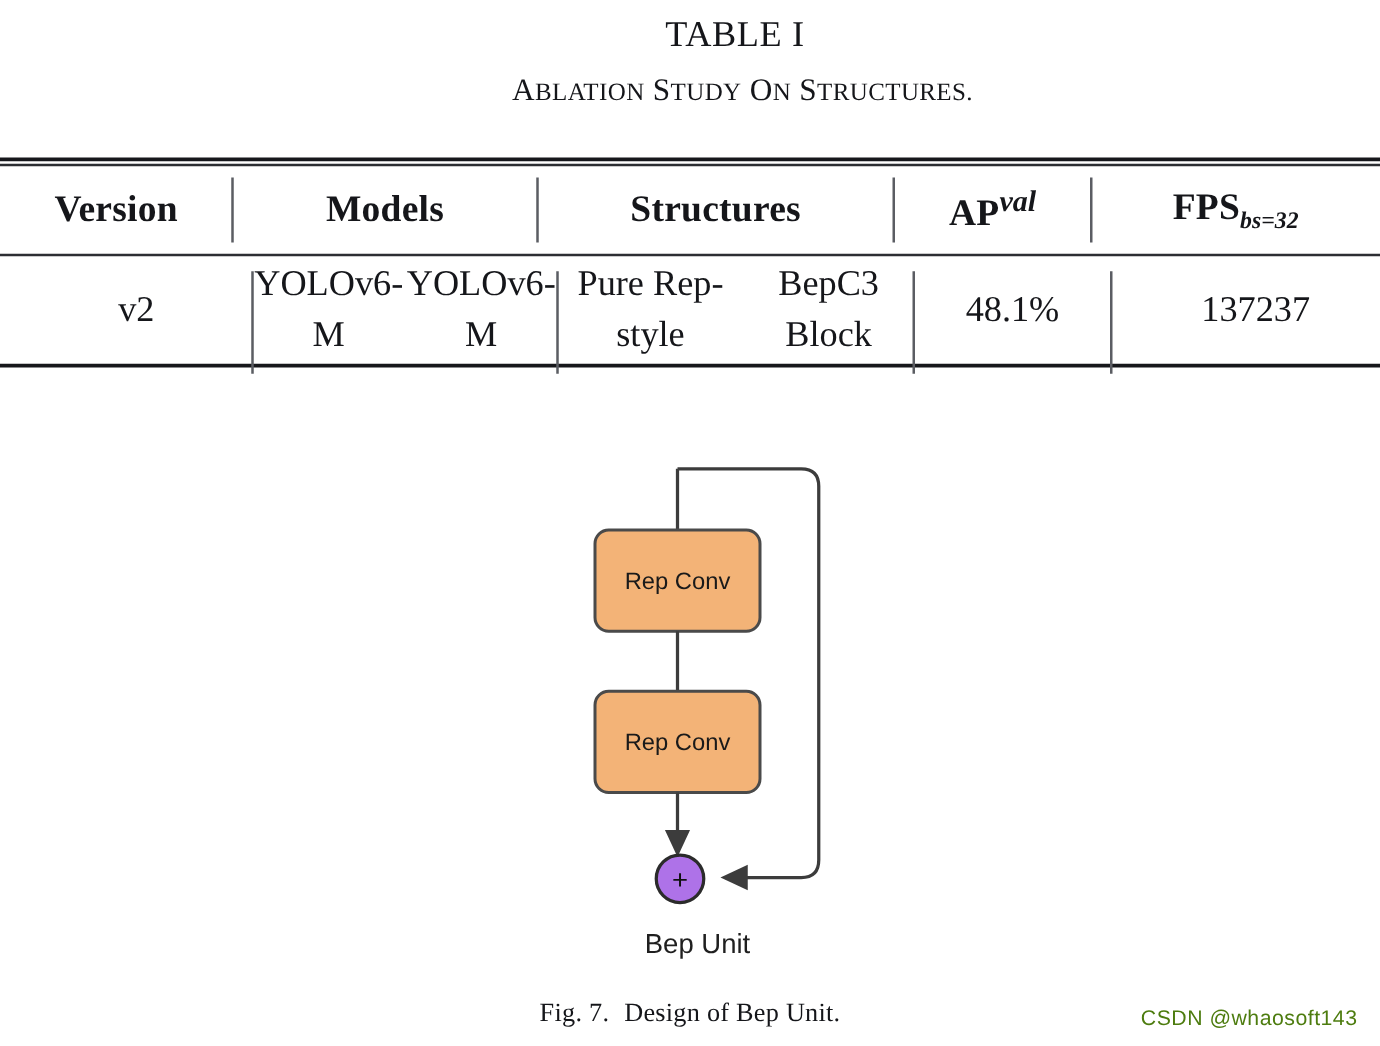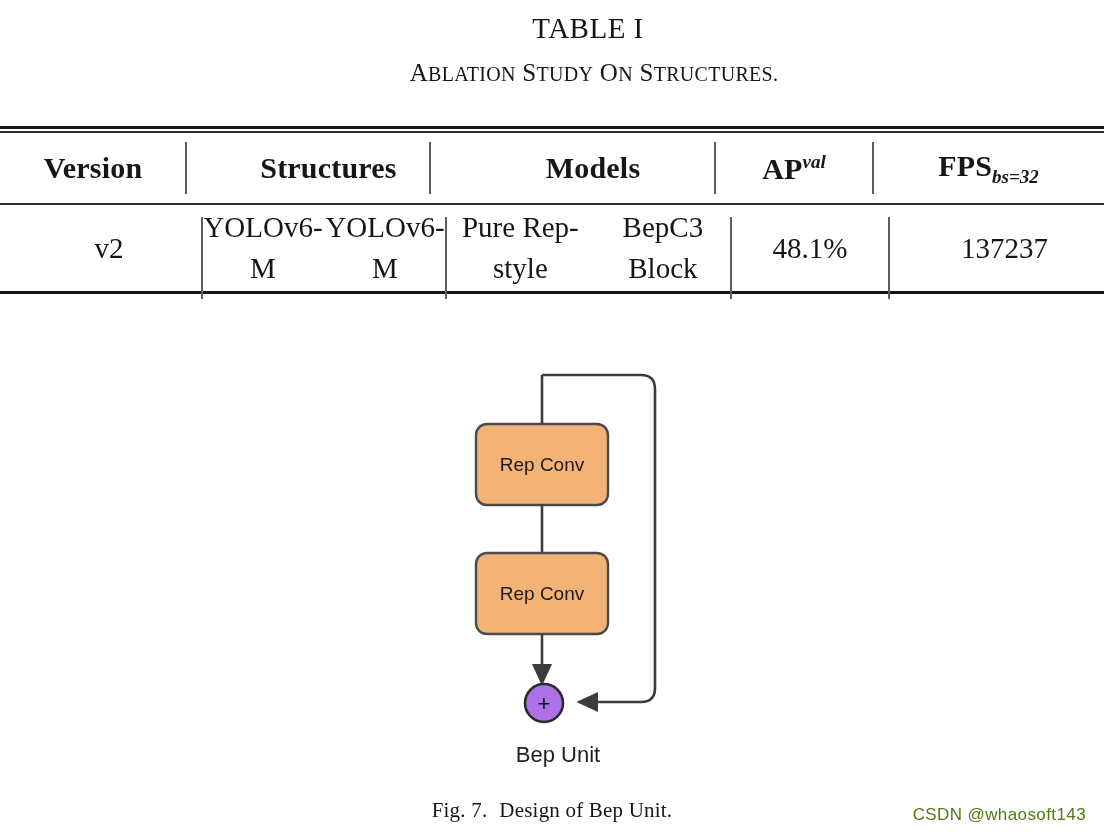--- a/index.html
+++ b/index.html
@@ -90,21 +90,21 @@
   }
   .header-row .vsep { top: 9px;  height: 52px; }
   .body-rows  .vsep { top: 12px; height: 82px; }
 
   .sep-1 { left: 185px; }
   .sep-2 { left: 429px; }
   .sep-3 { left: 714px; }
   .sep-4 { left: 872px; }
 
   .sup {
-    font-size: 19px;
+    font-size: 24px;
     font-style: italic;
     vertical-align: super;
     letter-spacing: 0;
     font-weight: bold;
   }
   .sub {
     font-size: 19px;
     font-style: italic;
     vertical-align: sub;
     letter-spacing: 0;
@@ -185,22 +185,22 @@
   <div style="height:2px"></div>
   <div class="rule-thin"></div>
 
   <div class="trow header-row">
     <div class="vsep sep-1"></div>
     <div class="vsep sep-2"></div>
     <div class="vsep sep-3"></div>
     <div class="vsep sep-4"></div>
 
     <div class="cell c-version">Version</div>
+    <div class="cell c-models">Models</div>
     <div class="cell c-structs">Structures</div>
-    <div class="cell c-models">Models</div>
     <div class="cell c-ap"><span>AP</span><span class="sup">val</span></div>
     <div class="cell c-fps"><span>FPS</span><span class="sub">bs=32</span></div>
   </div>
 
   <div class="rule-thin"></div>
 
   <div class="trow body-rows">
     <div class="vsep sep-1"></div>
     <div class="vsep sep-2"></div>
     <div class="vsep sep-3"></div>

